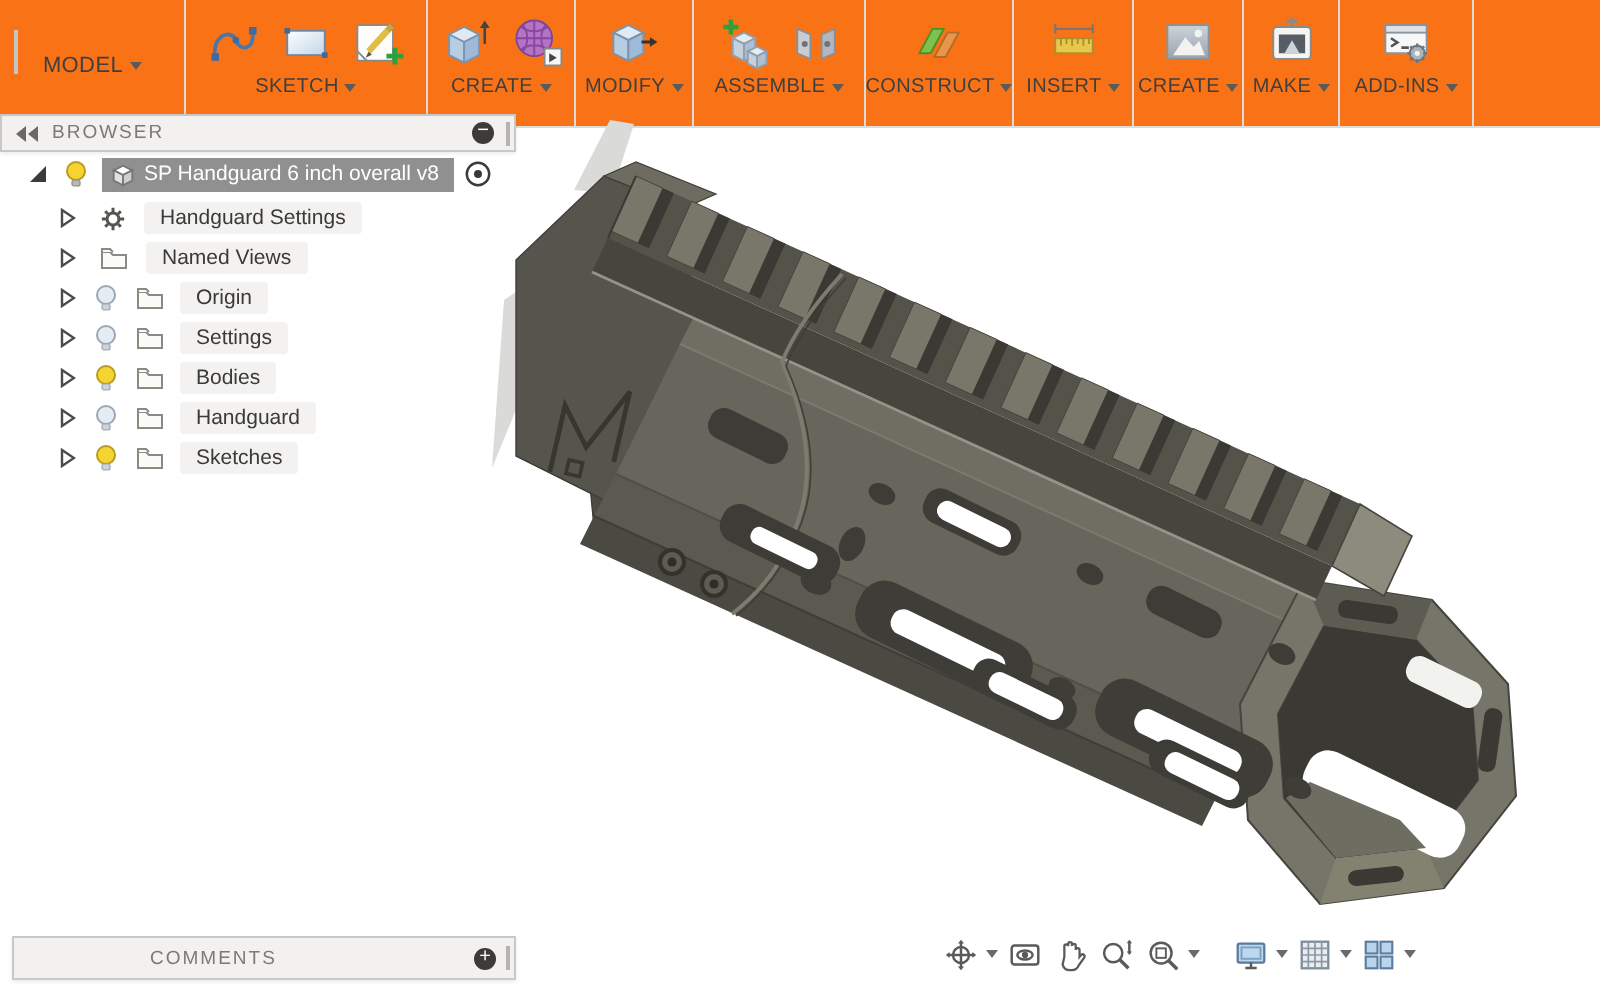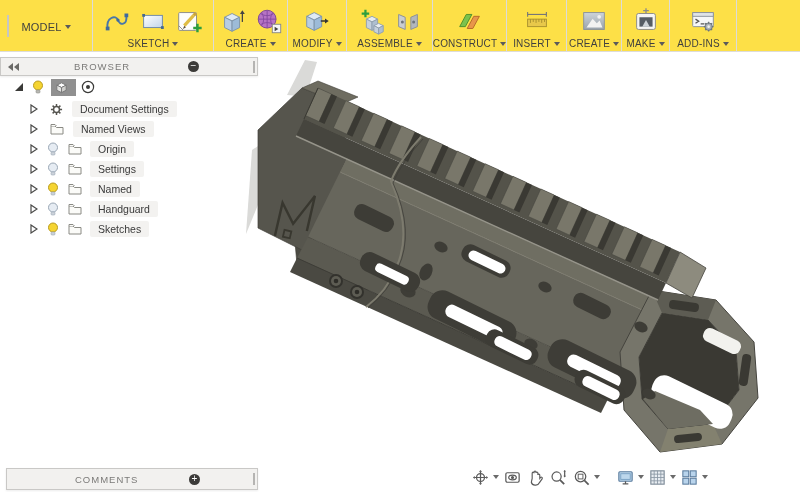--- a/index.html
+++ b/index.html
@@ -1,39 +1,39 @@
 <!DOCTYPE html>
 <html><head>
 <meta charset="utf-8">
 <style>
   * { margin:0; padding:0; box-sizing:border-box; }
   html,body { width:800px; height:492px; overflow:hidden; background:#fff;
     font-family:"Liberation Sans", sans-serif; }
   #app { position:relative; width:800px; height:492px; background:#ffffff; }
 
   
-  #toolbar { position:absolute; left:0; top:0; width:800px; height:52px;
-    background:#fde047; border-bottom:1px solid #dddcda; display:flex; align-items:stretch; }
+  #toolbar { position:absolute; left:0; top:0; width:800px; height:64px;
+    background:#f97316; border-bottom:1px solid #dddcda; display:flex; align-items:stretch; }
   .tb-group { position:relative; display:flex; flex-direction:column; align-items:center;
     justify-content:flex-start; border-right:1px solid #dcdbd9; padding-top:3px; }
   .tb-icons { display:flex; align-items:center; justify-content:center; height:36px; gap:2px; }
   .tico { width:34px; height:34px; display:flex; align-items:center; justify-content:center; cursor:pointer; }
   .tb-label { font-size:10px; color:#3f3f3f; letter-spacing:.2px; display:flex;
     align-items:center; gap:3px; margin-top:-1px; cursor:pointer; }
   .caret { width:0; height:0; border-left:3.5px solid transparent; border-right:3.5px solid transparent;
     border-top:4px solid #5a5a5a; display:inline-block; }
   #grp-model { width:93px; justify-content:center; }
   #grp-model .tb-label { font-size:11px; margin-top:0; }
   .grip { position:absolute; left:7px; top:15px; width:2px; height:22px;
     border-left:1px solid #c7c6c4; border-right:1px solid #c7c6c4; }
   .sel-active { background:#35a2d3; border:1px solid #1f82b5; border-radius:1px; }
 
   
   .panel-bar { position:absolute; background:#f2f1ef; border:1px solid #c9c8c6;
-    display:flex; align-items:center; box-shadow:0 1px 2px rgba(0,0,0,.08);gap:48px; }
+    display:flex; align-items:center; box-shadow:0 1px 2px rgba(0,0,0,.08); }
   #browser-header { left:0; top:57px; width:258px; height:19px; }
   #comments-bar { left:6px; top:468px; width:252px; height:22px; }
   .panel-title { font-size:9.5px; color:#7b7a78; letter-spacing:1px; }
   .circle-btn { width:11px; height:11px; border-radius:50%; background:#3c3b39; color:#fff;
     font-size:10px; line-height:10px; text-align:center; cursor:pointer; flex:0 0 auto; }
   .edge-grip { width:1px; height:12px; border-left:1px solid #b5b4b2; border-right:1px solid #b5b4b2; margin-left:4px; }
 
   #tree { position:absolute; left:0; top:78px; width:258px; }
   .trow { position:absolute; left:0; height:18px; display:flex; align-items:center; cursor:default; }
   .pill { background:#f3f2f0; border-radius:2px; padding:2px 8px; font-size:10.5px; color:#3a3a3a; white-space:nowrap; }
@@ -410,20 +410,21 @@
             <circle cx="6" cy="5.5" r="4.5" fill="#f5d431" stroke="#b99b1e"></circle>
             <rect x="4" y="10" width="4" height="3" rx="1" fill="#b9b9b4" stroke="#8e8e88" stroke-width="0.6"></rect>
           </svg>
       </span>
       <span class="sel-pill" style="margin-left:7px">
         <svg width="13" height="13" viewBox="0 0 14 14">
             <polygon points="2,4.5 7,2 12,4.5 7,7" fill="#ffffff" stroke="#777"></polygon>
             <polygon points="2,4.5 7,7 7,12.5 2,10" fill="#e2e2e0" stroke="#777"></polygon>
             <polygon points="7,7 12,4.5 12,10 7,12.5" fill="#cfcfcc" stroke="#777"></polygon>
           </svg>
+        <span>SP Handguard 6 inch overall v8</span>
       </span>
       <span style="margin-left:5px; display:flex">
         <svg width="14" height="14" viewBox="0 0 14 14">
             <circle cx="7" cy="7" r="5.6" fill="#fff" stroke="#3a3a38" stroke-width="1.2"></circle>
             <circle cx="7" cy="7" r="2" fill="#3a3a38"></circle>
           </svg>
       </span>
     </div>
 
     <div class="trow" style="top:22px">
@@ -431,21 +432,21 @@
           <svg width="8" height="10" viewBox="0 0 8 10">
             <polygon points="1,1 7,5 1,9" fill="none" stroke="#4a4a48" stroke-width="1.2"></polygon>
           </svg>
         </span>
       <span style="margin-left:12px; display:flex">
           <svg width="13" height="13" viewBox="0 0 14 14">
             <circle cx="7" cy="7" r="3.2" fill="none" stroke="#55544f" stroke-width="1.6"></circle>
             <path d="M7 1 v2.2 M7 10.8 V13 M1 7 h2.2 M10.8 7 H13 M2.8 2.8 l1.5 1.5 M9.7 9.7 l1.5 1.5 M11.2 2.8 L9.7 4.3 M4.3 9.7 L2.8 11.2" stroke="#55544f" stroke-width="1.6"></path>
           </svg>
         </span>
-      <span class="pill" style="margin-left:9px">Document Settings</span>
+      <span class="pill" style="margin-left:9px">Handguard Settings</span>
     </div>
 
     <div class="trow" style="top:42px">
       <span style="margin-left:30px; display:flex">
           <svg width="8" height="10" viewBox="0 0 8 10">
             <polygon points="1,1 7,5 1,9" fill="none" stroke="#4a4a48" stroke-width="1.2"></polygon>
           </svg>
         </span>
       <span style="margin-left:12px; display:flex">
           <svg width="14" height="12" viewBox="0 0 14 12">
@@ -509,21 +510,21 @@
             <circle cx="6" cy="5.5" r="4.5" fill="#f5d431" stroke="#b99b1e"></circle>
             <rect x="4" y="10" width="4" height="3" rx="1" fill="#cdd3da" stroke="#9aa7b5" stroke-width="0.6"></rect>
           </svg>
         </span>
       <span style="margin-left:9px; display:flex">
           <svg width="14" height="12" viewBox="0 0 14 12">
             <path d="M1 3 h4 l1.5 1.5 H13 V11 H1 Z" fill="#fbfbf8" stroke="#8a8a84"></path>
             <path d="M1 3 V1.5 h4 L6.5 3" fill="#fbfbf8" stroke="#8a8a84"></path>
           </svg>
         </span>
-      <span class="pill" style="margin-left:8px">Named</span>
+      <span class="pill" style="margin-left:8px">Bodies</span>
     </div>
 
     <div class="trow" style="top:122px">
       <span style="margin-left:30px; display:flex">
           <svg width="8" height="10" viewBox="0 0 8 10">
             <polygon points="1,1 7,5 1,9" fill="none" stroke="#4a4a48" stroke-width="1.2"></polygon>
           </svg>
         </span>
       <span style="margin-left:9px; display:flex">
           <svg width="12" height="14" viewBox="0 0 12 14">

